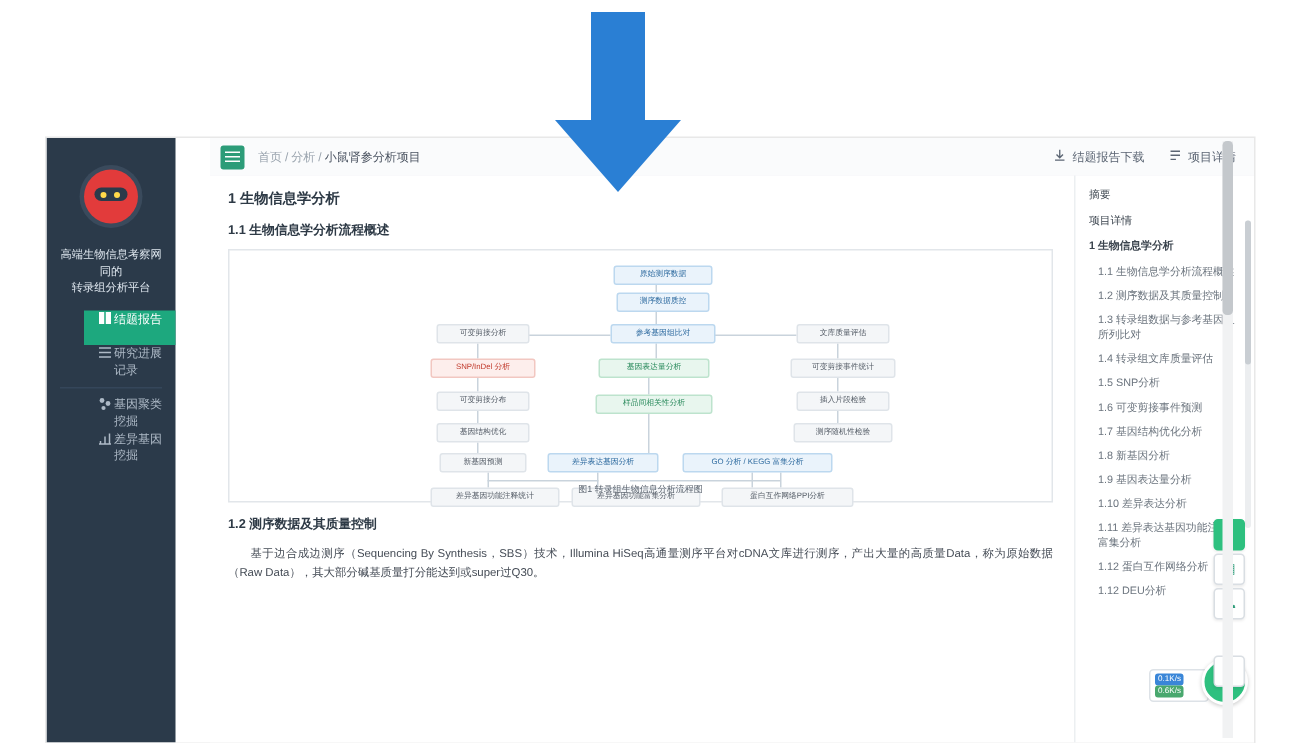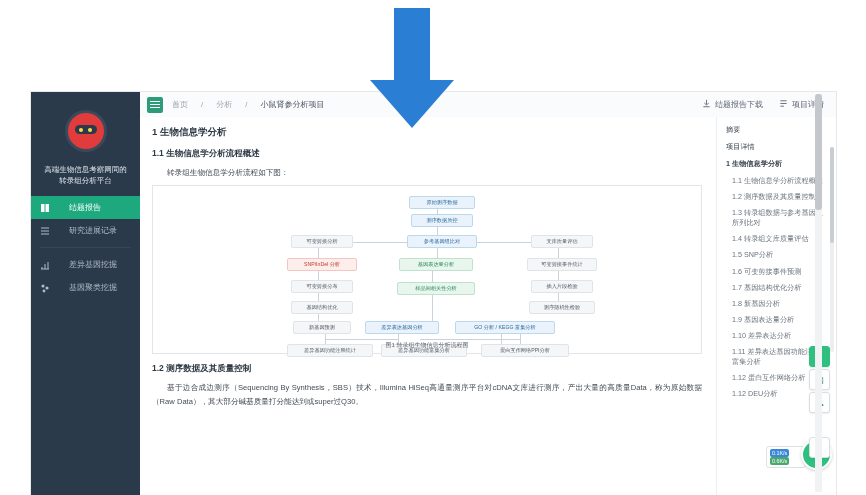--- a/index.html
+++ b/index.html
@@ -3,42 +3,42 @@
 <meta charset="utf-8">
 <style>
   html,body{margin:0;padding:0;background:#ffffff;}
   body{width:866px;height:495px;overflow:hidden;font-family:"Liberation Sans","DejaVu Sans",sans-serif;position:relative;}
 
   
   #app{position:absolute;left:31px;top:92px;width:805px;height:403px;background:#ffffff;overflow:hidden;
        box-shadow:0 0 0 1px #e8e8e8;}
 
   
-  .sidebar{position:absolute;left:0;top:0;width:109px;height:403px;background:#2b3a4a;color:#c6d0da;}
+  .sidebar{position:absolute;left:0;top:0;width:86px;height:403px;background:#2b3a4a;color:#c6d0da;}
   .logo-wrap{height:66px;display:flex;align-items:center;justify-content:center;padding-top:6px;}
   .logo{width:36px;height:36px;border-radius:50%;background:#e23b3b;position:relative;
         box-shadow:0 0 0 3px #3a4a5c;}
   .logo:before{content:"";position:absolute;left:7px;top:12px;width:22px;height:9px;border-radius:5px;background:#2b3a4a;}
   .logo:after{content:"";position:absolute;left:11px;top:15px;width:4px;height:4px;border-radius:50%;
         background:#ffd94a;box-shadow:9px 0 0 #ffd94a;}
   .brand{font-size:7.5px;line-height:11px;text-align:center;color:#dfe7ef;padding:0 8px 10px;}
-  .nav-item{display:flex;align-items:center;gap:19px;height:23px;padding:0 9px;font-size:8px;color:#aebac7;}
+  .nav-item{display:flex;gap:1px;height:23px;padding:0 9px;font-size:8px;color:#aebac7;margin-left:25px;}
   .nav-item.active{background:#1da87e;color:#fff;}
   .nav-item .ic{width:10px;height:10px;display:inline-block;flex:0 0 10px;}
   .nav-sep{height:1px;background:#35465a;margin:5px 9px;}
 
   
   .topbar{position:absolute;left:109px;top:0;right:0;height:25px;background:#fafbfc;border-bottom:1px solid #e9ecef;
           display:flex;align-items:center;}
   .menu-btn{width:16px;height:16px;margin-left:7px;background:#2c9c78;border-radius:2px;position:relative;flex:0 0 16px;}
   .menu-btn i{position:absolute;left:3px;width:10px;height:1.5px;background:#fff;}
   .menu-btn i:nth-child(1){top:4px;}
   .menu-btn i:nth-child(2){top:7.2px;}
   .menu-btn i:nth-child(3){top:10.4px;}
-  .crumbs{display:flex;align-items:center;gap:13px;margin-left:9px;font-size:8px;color:#9aa4ae;}
+  .crumbs{display:flex;align-items:center;gap:2px;margin-left:9px;font-size:8px;color:#9aa4ae;}
   .crumbs .cur{color:#4a5360;}
   .topbar-right{margin-left:auto;display:flex;align-items:center;gap:16px;padding-right:12px;font-size:8px;color:#5b6573;}
   .tb-act{display:flex;gap:4px;}
 
   
   .content{position:absolute;left:109px;top:25px;width:576px;bottom:0;overflow:hidden;background:#fff;
            padding:7px 14px 0 12px;box-sizing:border-box;}
   .h1{font-size:9.5px;font-weight:bold;color:#2e3a46;margin:2px 0 9px;}
   .h2{font-size:8.5px;font-weight:bold;color:#2e3a46;margin:9px 0 6px;}
   .p{font-size:7.6px;line-height:13.4px;color:#444b55;text-align:justify;margin:0 0 6px;text-indent:15px;}
@@ -111,34 +111,34 @@
         <svg viewBox="0 0 10 10" width="10" height="10">
             <path d="M1 2h8M1 5h8M1 8h8" stroke="#aebac7" stroke-width="1"></path>
           </svg>
       </span>
       <span>研究进展记录</span>
     </div>
     <div class="nav-sep"></div>
     <div class="nav-item">
       <span class="ic">
         <svg viewBox="0 0 10 10" width="10" height="10">
-            <path d="M1 9h8M2 7v2M5 4v5M8 2v7" stroke="#aebac7" stroke-width="1"></path>
-          </svg>
-      </span>
-      <span>差异基因挖掘</span>
-    </div>
-    <div class="nav-item">
-      <span class="ic">
-        <svg viewBox="0 0 10 10" width="10" height="10">
             <circle cx="3" cy="3" r="1.6" fill="#aebac7"></circle>
             <circle cx="7" cy="5" r="1.6" fill="#aebac7"></circle>
             <circle cx="4" cy="8" r="1.4" fill="#aebac7"></circle>
           </svg>
       </span>
       <span>基因聚类挖掘</span>
+    </div>
+    <div class="nav-item">
+      <span class="ic">
+        <svg viewBox="0 0 10 10" width="10" height="10">
+            <path d="M1 9h8M2 7v2M5 4v5M8 2v7" stroke="#aebac7" stroke-width="1"></path>
+          </svg>
+      </span>
+      <span>差异基因挖掘</span>
     </div>
   </div>
 
   <div class="topbar">
     <div class="menu-btn">
         <i></i>
         <i></i>
         <i></i>
       </div>
     <div class="crumbs">
@@ -165,21 +165,20 @@
         </span>
         <span>项目详情</span>
       </div>
     </div>
   </div>
 
   <div class="content">
     <div class="h1">1 生物信息学分析</div>
 
     <div class="h2">1.1 生物信息学分析流程概述</div>
-    <p class="p">转录组生物信息学分析流程如下图：</p>
 
     <div class="figbox">
       <div class="fig">
 
         <div class="ln" style="left:278px;top:14px;width:1px;height:6px;"></div>
         <div class="ln" style="left:278px;top:33px;width:1px;height:8px;"></div>
         <div class="ln" style="left:186px;top:48px;width:62px;height:1px;"></div>
         <div class="ln" style="left:310px;top:48px;width:62px;height:1px;"></div>
         <div class="ln" style="left:278px;top:54px;width:1px;height:10px;"></div>
         <div class="ln" style="left:159px;top:54px;width:1px;height:10px;"></div>

